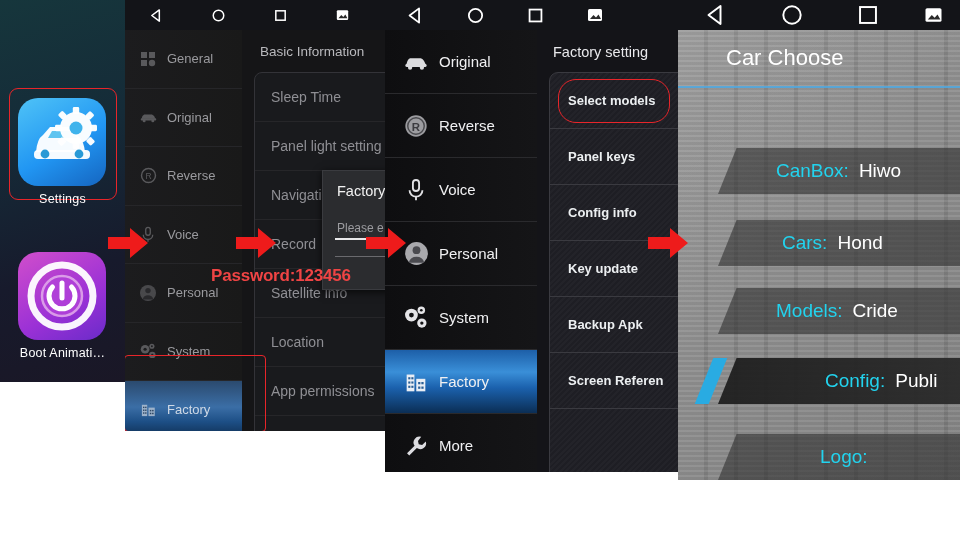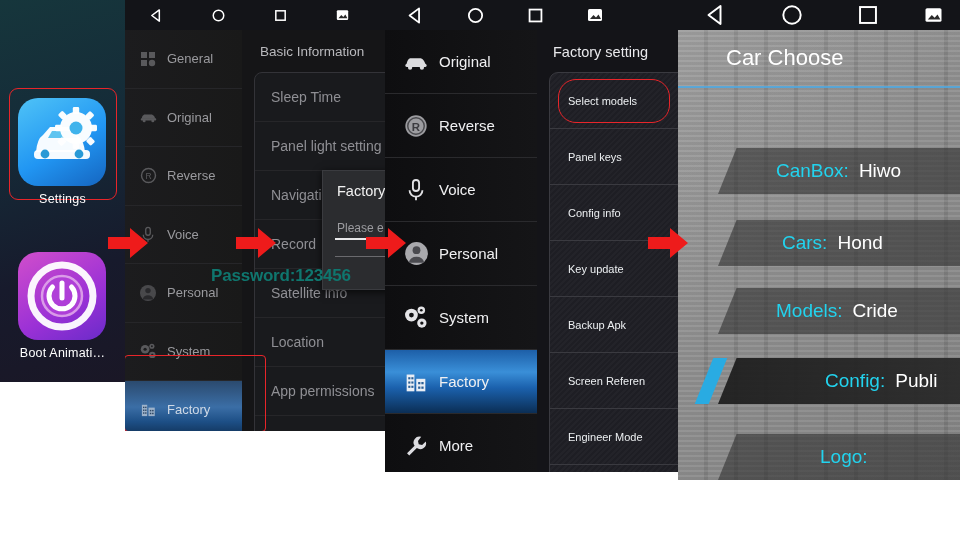--- a/index.html
+++ b/index.html
@@ -58,21 +58,21 @@
         border-bottom:1px solid #2a2a2d;padding-left:14px;}
   .frow .fico{width:34px;display:flex;align-items:center;justify-content:center;}
   .frow .flbl{color:#f0f0f2;font-size:15px;margin-left:6px;}
   .frow.sel{background:linear-gradient(180deg,#1d5fa8 0%,#3a8fd8 35%,#1b61ad 60%,#0b2e55 100%);}
   #p3right{position:absolute;left:152px;top:30px;right:0;bottom:0;background:#141418;}
   #p3right .fhead{color:#e9e9ec;font-size:14.5px;padding:14px 0 8px 16px;}
   #p3right .fcard{position:absolute;left:12px;right:-40px;top:42px;bottom:-12px;
      border:1px solid #3a3a40;border-radius:9px;
      background:repeating-linear-gradient(135deg,#232329 0 2px,#1e1e24 2px 4px);}
   .fitem{height:55px;display:flex;align-items:center;padding-left:18px;
-         border-bottom:1px solid #3a3a40;color:#eceff1;font-size:11px;}
+         border-bottom:1px solid #3a3a40;color:#eceff1;font-size:13px;font-weight:bold;}
   #selmodels-box{position:absolute;left:8px;top:6px;width:110px;height:42px;
          border:1.6px solid #e8252a;border-radius:18px;}
 
   
   #panel4{left:678px;top:0;width:282px;height:480px;background:#8d8d8d;}
   #p4bg{position:absolute;left:0;top:30px;right:0;bottom:0;
     background:
       repeating-linear-gradient(180deg,rgba(255,255,255,.055) 0 2px,rgba(0,0,0,.045) 2px 5px),
       repeating-linear-gradient(90deg,rgba(255,255,255,.05) 0 26px,rgba(0,0,0,.05) 26px 30px),
       linear-gradient(135deg,#9a9a9a 0%,#8a8a8a 45%,#7e7e7e 100%);}
@@ -86,21 +86,21 @@
   .ccrow .ccbar{position:absolute;left:-14px;top:0;width:14px;bottom:0;
       background:#29abe2;transform:skewX(-22deg);display:none;}
   .ccrow.active .ccbar{display:block;}
   .cclbl{position:relative;color:#22d3ee;font-size:19px;margin-left:58px;white-space:nowrap;}
   .ccval{position:relative;color:#ffffff;font-size:19px;margin-left:10px;white-space:nowrap;}
 
   
   .arrow{position:absolute;width:40px;height:30px;}
 
   
-  #pwd{position:absolute;left:211px;top:266px;color:#0f766e;font-size:17px;
+  #pwd{position:absolute;left:211px;top:266px;color:#ef4444;font-size:17px;
        font-weight:bold;white-space:nowrap;z-index:40;letter-spacing:-.2px;}
 </style>
 </head>
 <body>
 
 <div class="panel" id="panel1">
   <div class="redbox" style="left:9px;top:88px;width:106px;height:110px;"></div>
 
   <div class="appicon" id="icon-settings">
     <svg width="88" height="88" viewBox="0 0 88 88">
@@ -390,21 +390,20 @@
   <div id="p3right">
     <div class="fhead">Factory setting</div>
     <div class="fcard">
       <div id="selmodels-box"></div>
       <div class="fitem">Select models</div>
       <div class="fitem">Panel keys</div>
       <div class="fitem">Config info</div>
       <div class="fitem">Key update</div>
       <div class="fitem">Backup Apk</div>
       <div class="fitem">Screen Referen</div>
-      <div class="fitem">Engineer Mode</div>
     </div>
   </div>
 </div>
 
 <div class="panel" id="panel4">
   <div id="p4bg"></div>
   <div class="navbar">
     <div class="nb" style="width:76px">
       <svg width="24" height="24" viewBox="0 0 16 16">
           <path d="M11 2 L3 8 L11 14 Z" fill="none" stroke="#fff" stroke-width="1.3" stroke-linejoin="round"></path>

